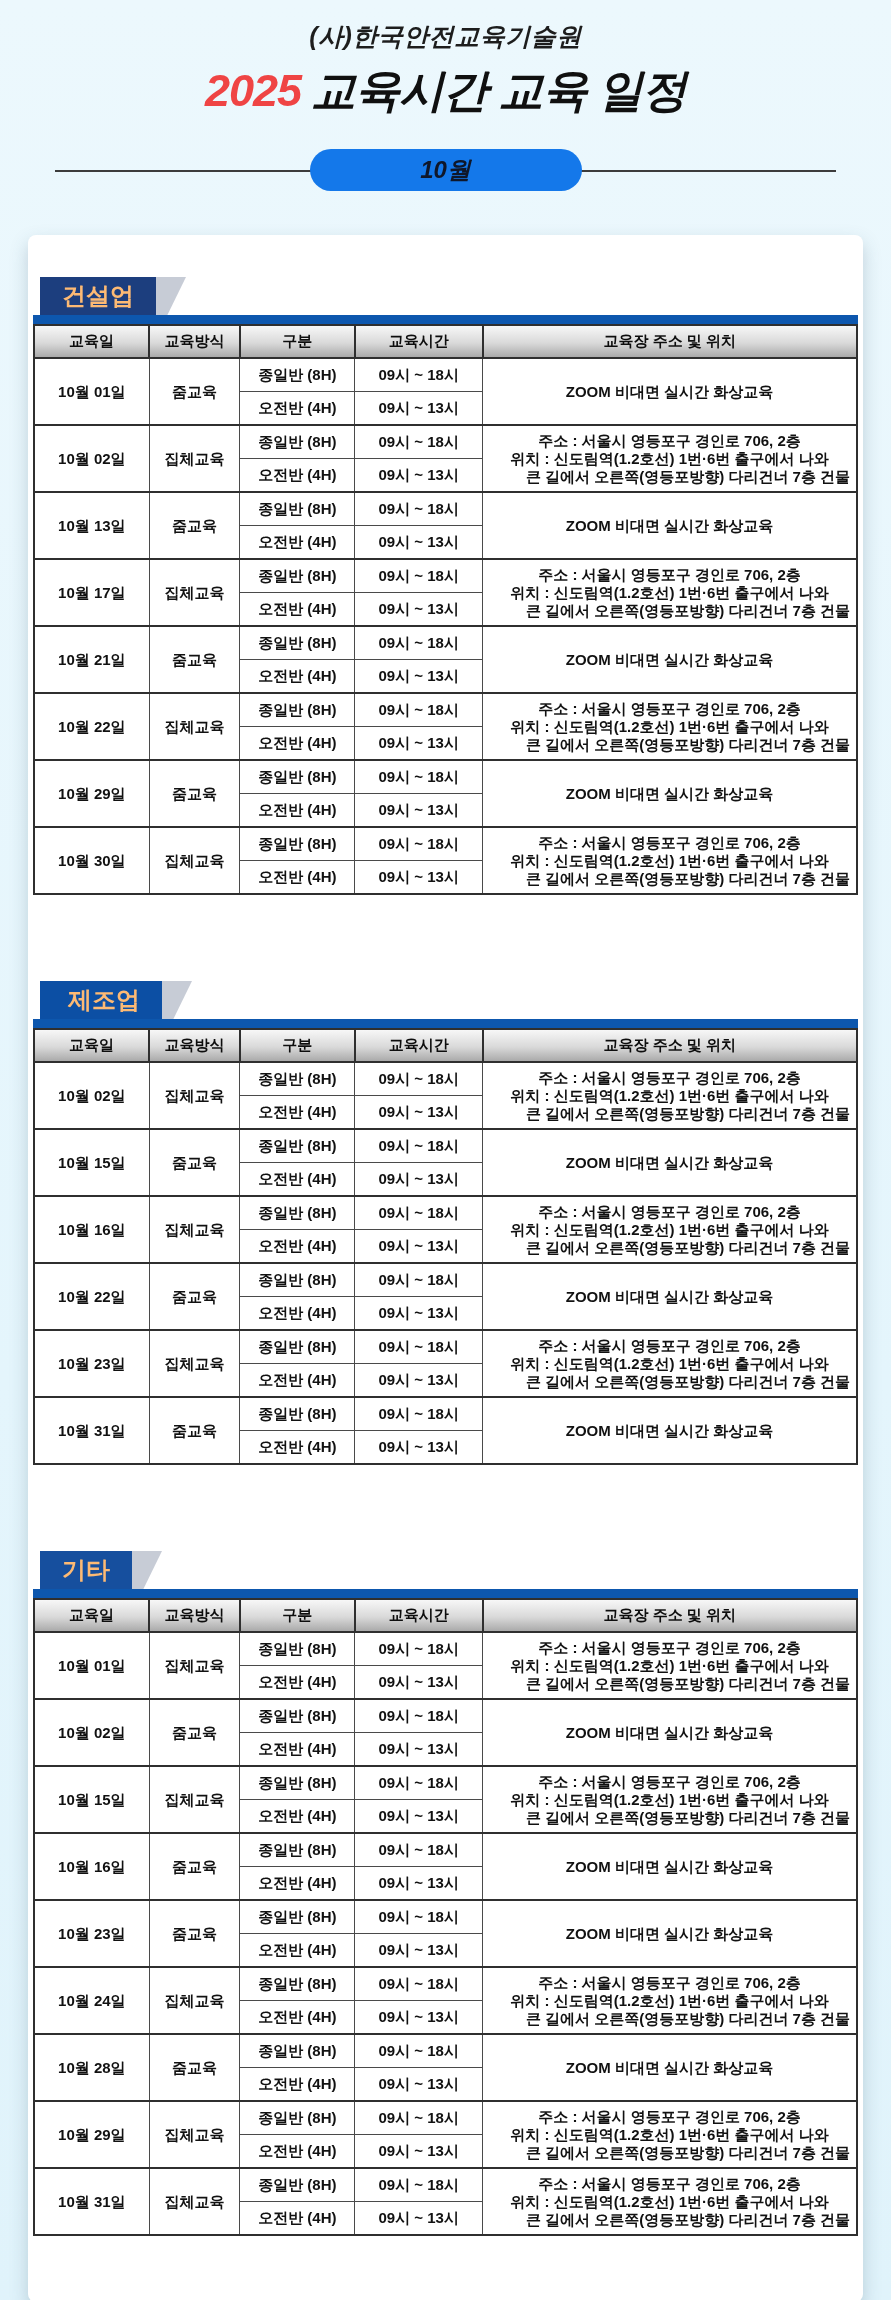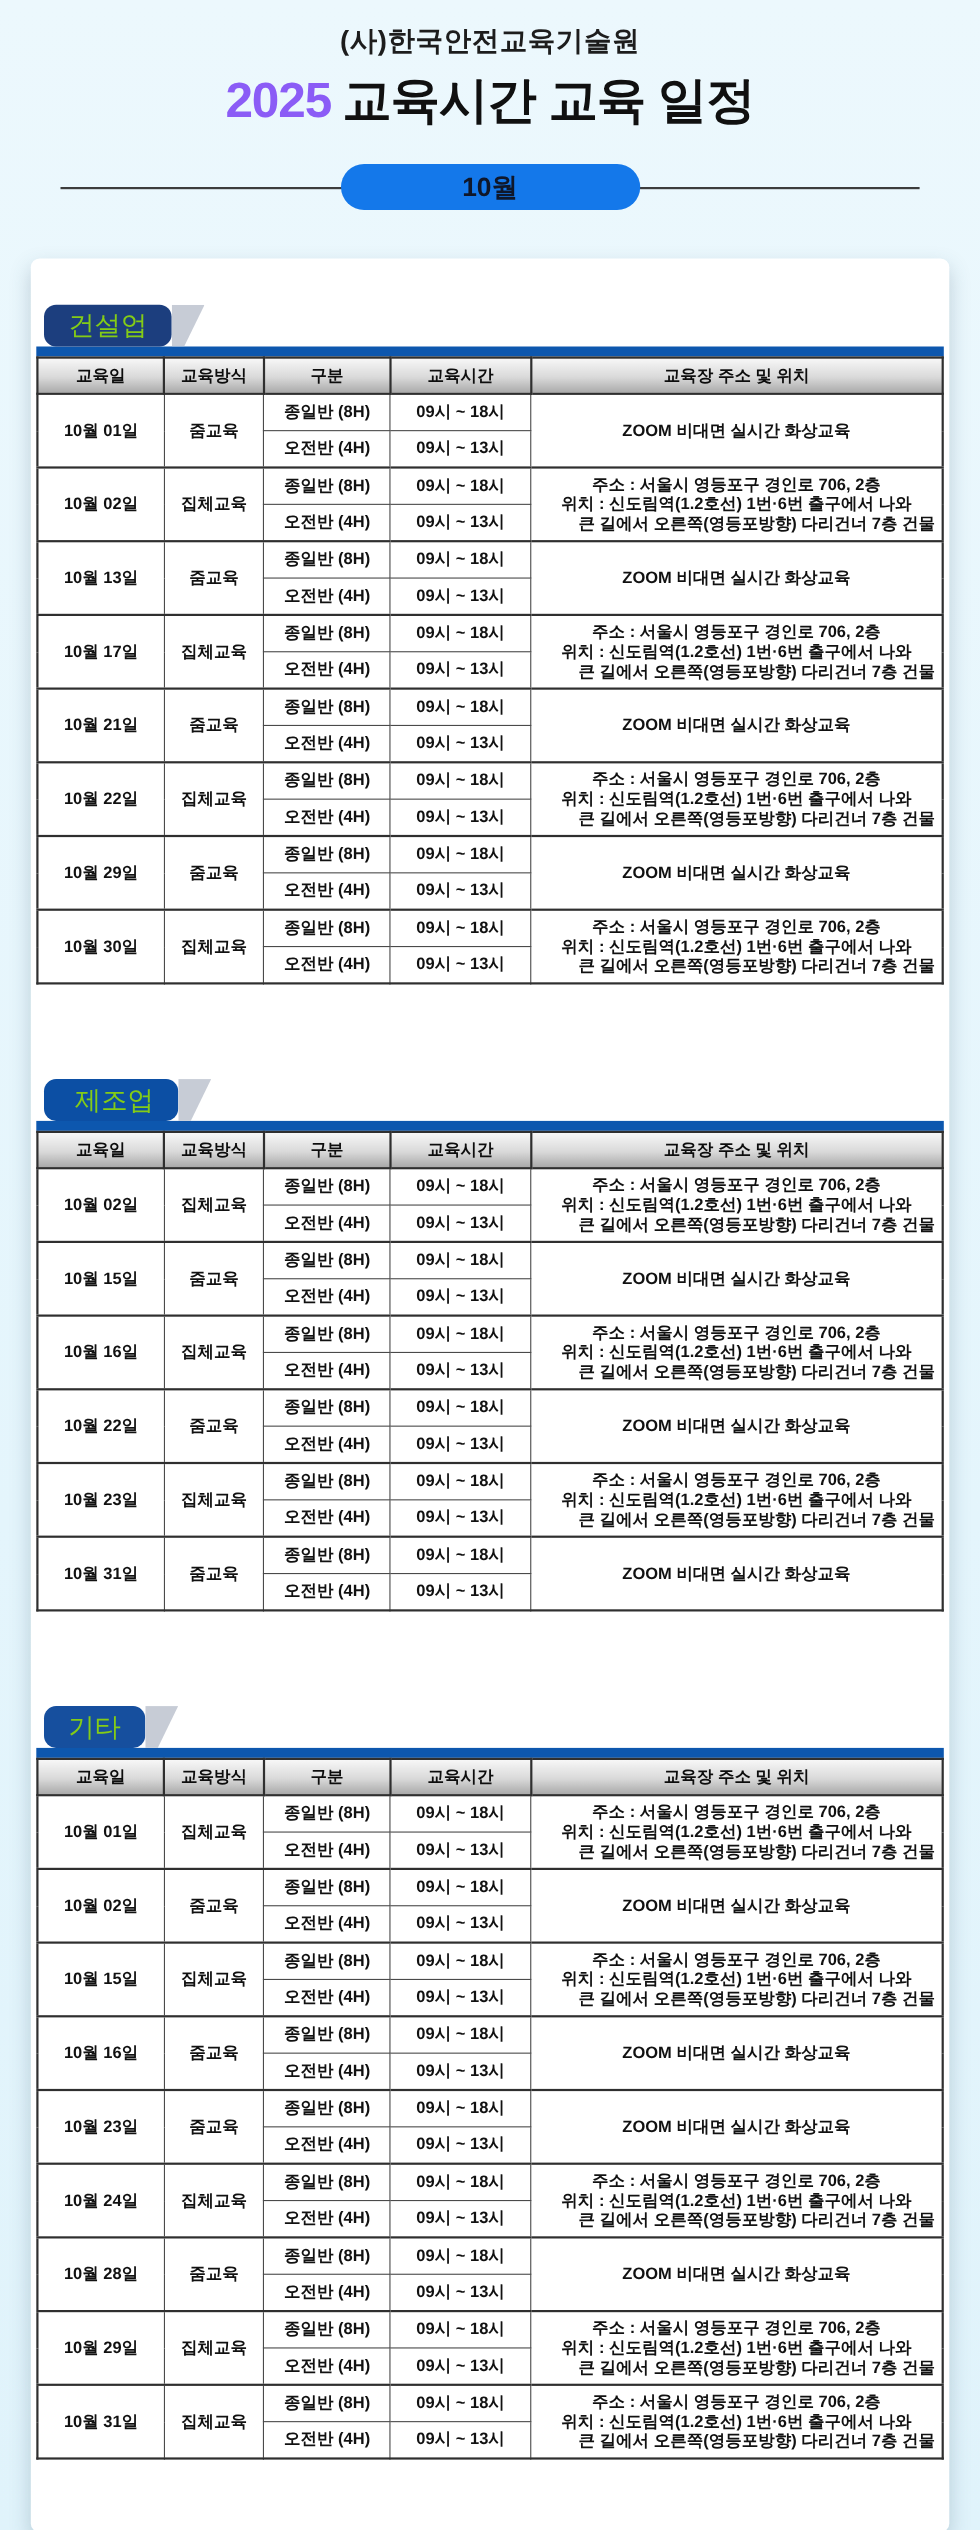--- a/index.html
+++ b/index.html
@@ -4,24 +4,24 @@
 <style>
   html,body{margin:0;padding:0;}
   body{
     width:891px;
     font-family:"Liberation Sans","DejaVu Sans",sans-serif;
     background:linear-gradient(180deg,#ecf8fd 0%,#e4f5fc 60%,#e0f3fb 100%);
   }
   .poster{width:891px;height:2300px;position:relative;overflow:hidden;}
 
   
-  .top-header{padding-top:20px;text-align:center;}
+  .top-header{padding-top:20px;text-align:center;font-style:italic;}
   .org-name{font-size:25px;font-weight:600;color:#1d1d1d;letter-spacing:0.5px;}
   .main-title{margin-top:8px;font-size:45px;font-weight:800;color:#101010;letter-spacing:-1px;}
-  .main-title .year{color:#8b5cf6;margin-right:10px;}
+  .main-title .year{color:#ef4444;margin-right:10px;}
 
   .divider-wrap{position:relative;height:46px;margin:26px 55px 0;}
   .divider-wrap::before{
     content:"";position:absolute;left:0;right:0;top:50%;height:2px;background:#3c3c3c;
   }
   .month-pill{
     position:absolute;left:50%;top:50%;transform:translate(-50%,-50%);
     width:272px;height:42px;border-radius:22px;background:#1478ea;
     color:#0f172a;font-size:24px;font-weight:800;
     display:flex;align-items:center;justify-content:center;
@@ -33,24 +33,23 @@
     background:#ffffff;
     border-radius:8px;
     box-shadow:0 8px 18px rgba(60,90,110,0.25);
     padding:42px 5px 66px;
   }
   .section{margin-bottom:86px;}
   .section:last-child{margin-bottom:0;}
 
   .section-label-row{display:flex;align-items:stretch;height:38px;margin-left:7px;}
   .section-label{
-    color:#84cc16;font-size:24px;font-weight:400;
+    color:#fdba74;font-size:24px;font-weight:700;
     padding:0 22px;display:flex;align-items:center;
     background:#153d85;
-    border-radius:11px;
   }
   .section-tail{
     width:30px;background:#c7ccd6;
     clip-path:polygon(0 0,100% 0,38% 100%,0 100%);
   }
   .section-bar{height:9px;background:#0d57ae;}
 
   
   table.schedule{width:100%;border-collapse:collapse;table-layout:fixed;}
   table.schedule th{

